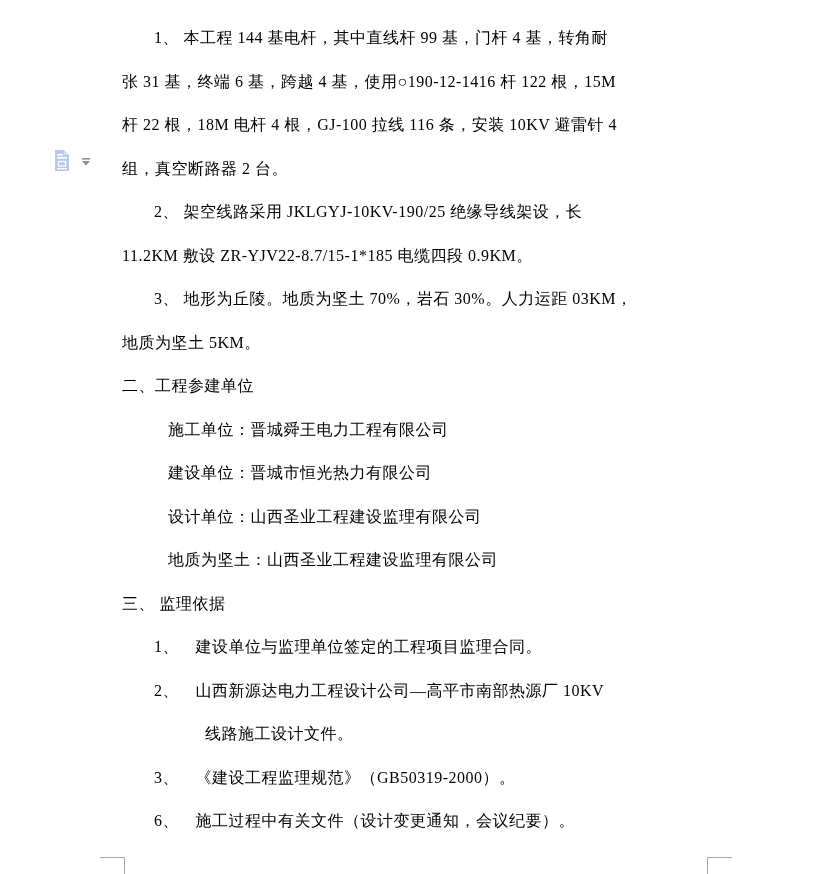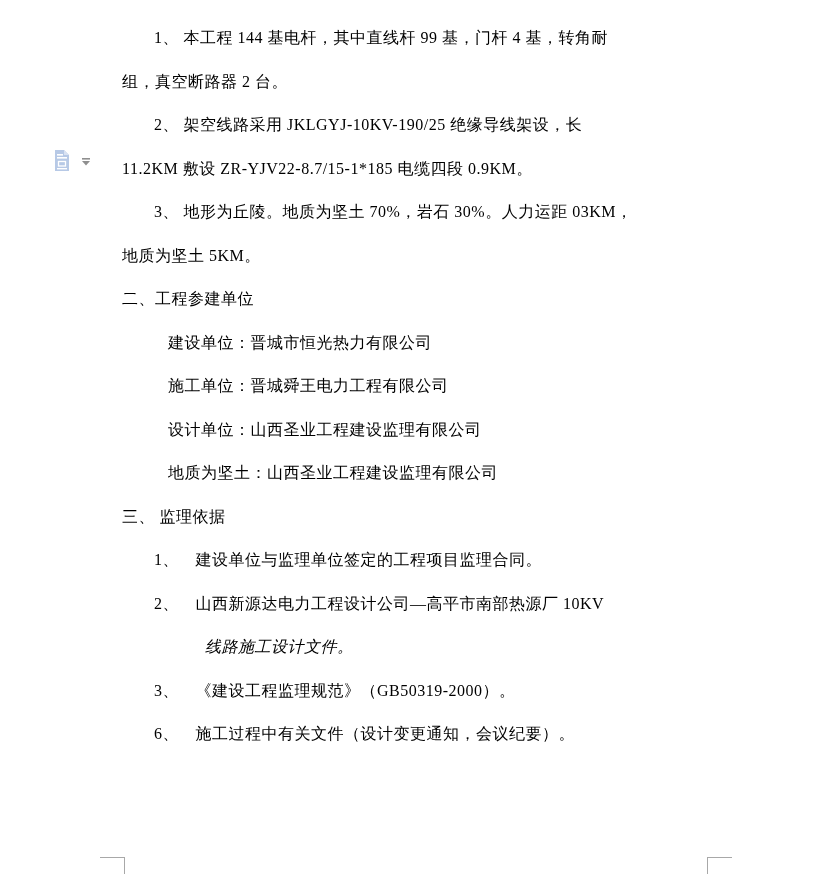--- a/index.html
+++ b/index.html
@@ -27,21 +27,21 @@
   .line {
     font-size: 16px;
     height: 43.5px;
     line-height: 43.5px;
     white-space: pre;
     letter-spacing: 0.5px;
   }
   .indent-flush { padding-left: 0; }
   .indent-num   { padding-left: 32px; }
   .indent-unit  { padding-left: 46px; }
-  .indent-cont  { padding-left: 83px; font-style: italic; }
+  .indent-cont  { padding-left: 83px; }
   
   .margin-widget {
     position: absolute;
     left: 55px;
     top: 150px;
     display: flex;
     align-items: flex-start;
     gap: 12px;
     cursor: pointer;
   }
@@ -79,28 +79,30 @@
       <rect x="2" y="18" width="10" height="1.4" fill="#ffffff"></rect>
     </svg>
     <svg class="arrow-ic" width="10" height="8" viewBox="0 0 10 8" xmlns="http://www.w3.org/2000/svg">
       <rect x="1" y="0" width="8" height="1.6" fill="#8f8f8f"></rect>
       <path d="M1 3 H9 L5 7.5 Z" fill="#8f8f8f"></path>
     </svg>
   </div>
 
   <div class="text-area">
       <div class="line indent-num">1、 本工程 144 基电杆，其中直线杆 99 基，门杆 4 基，转角耐</div>
+      <div class="line indent-flush">张 31 基，终端 6 基，跨越 4 基，使用○190-12-1416 杆 122 根，15M</div>
+      <div class="line indent-flush">杆 22 根，18M 电杆 4 根，GJ-100 拉线 116 条，安装 10KV 避雷针 4</div>
       <div class="line indent-flush">组，真空断路器 2 台。</div>
       <div class="line indent-num">2、 架空线路采用 JKLGYJ-10KV-190/25 绝缘导线架设，长</div>
       <div class="line indent-flush">11.2KM 敷设 ZR-YJV22-8.7/15-1*185 电缆四段 0.9KM。</div>
       <div class="line indent-num">3、 地形为丘陵。地质为坚土 70%，岩石 30%。人力运距 03KM，</div>
       <div class="line indent-flush">地质为坚土 5KM。</div>
       <div class="line indent-flush">二、工程参建单位</div>
+      <div class="line indent-unit">施工单位：晋城舜王电力工程有限公司</div>
       <div class="line indent-unit">建设单位：晋城市恒光热力有限公司</div>
-      <div class="line indent-unit">施工单位：晋城舜王电力工程有限公司</div>
       <div class="line indent-unit">设计单位：山西圣业工程建设监理有限公司</div>
       <div class="line indent-unit">地质为坚土：山西圣业工程建设监理有限公司</div>
       <div class="line indent-flush">三、 监理依据</div>
       <div class="line indent-num">1、　建设单位与监理单位签定的工程项目监理合同。</div>
       <div class="line indent-num">2、　山西新源达电力工程设计公司—高平市南部热源厂 10KV</div>
       <div class="line indent-cont">线路施工设计文件。</div>
       <div class="line indent-num">3、　《建设工程监理规范》（GB50319-2000）。</div>
       <div class="line indent-num">6、　施工过程中有关文件（设计变更通知，会议纪要）。</div>
     </div>
 

